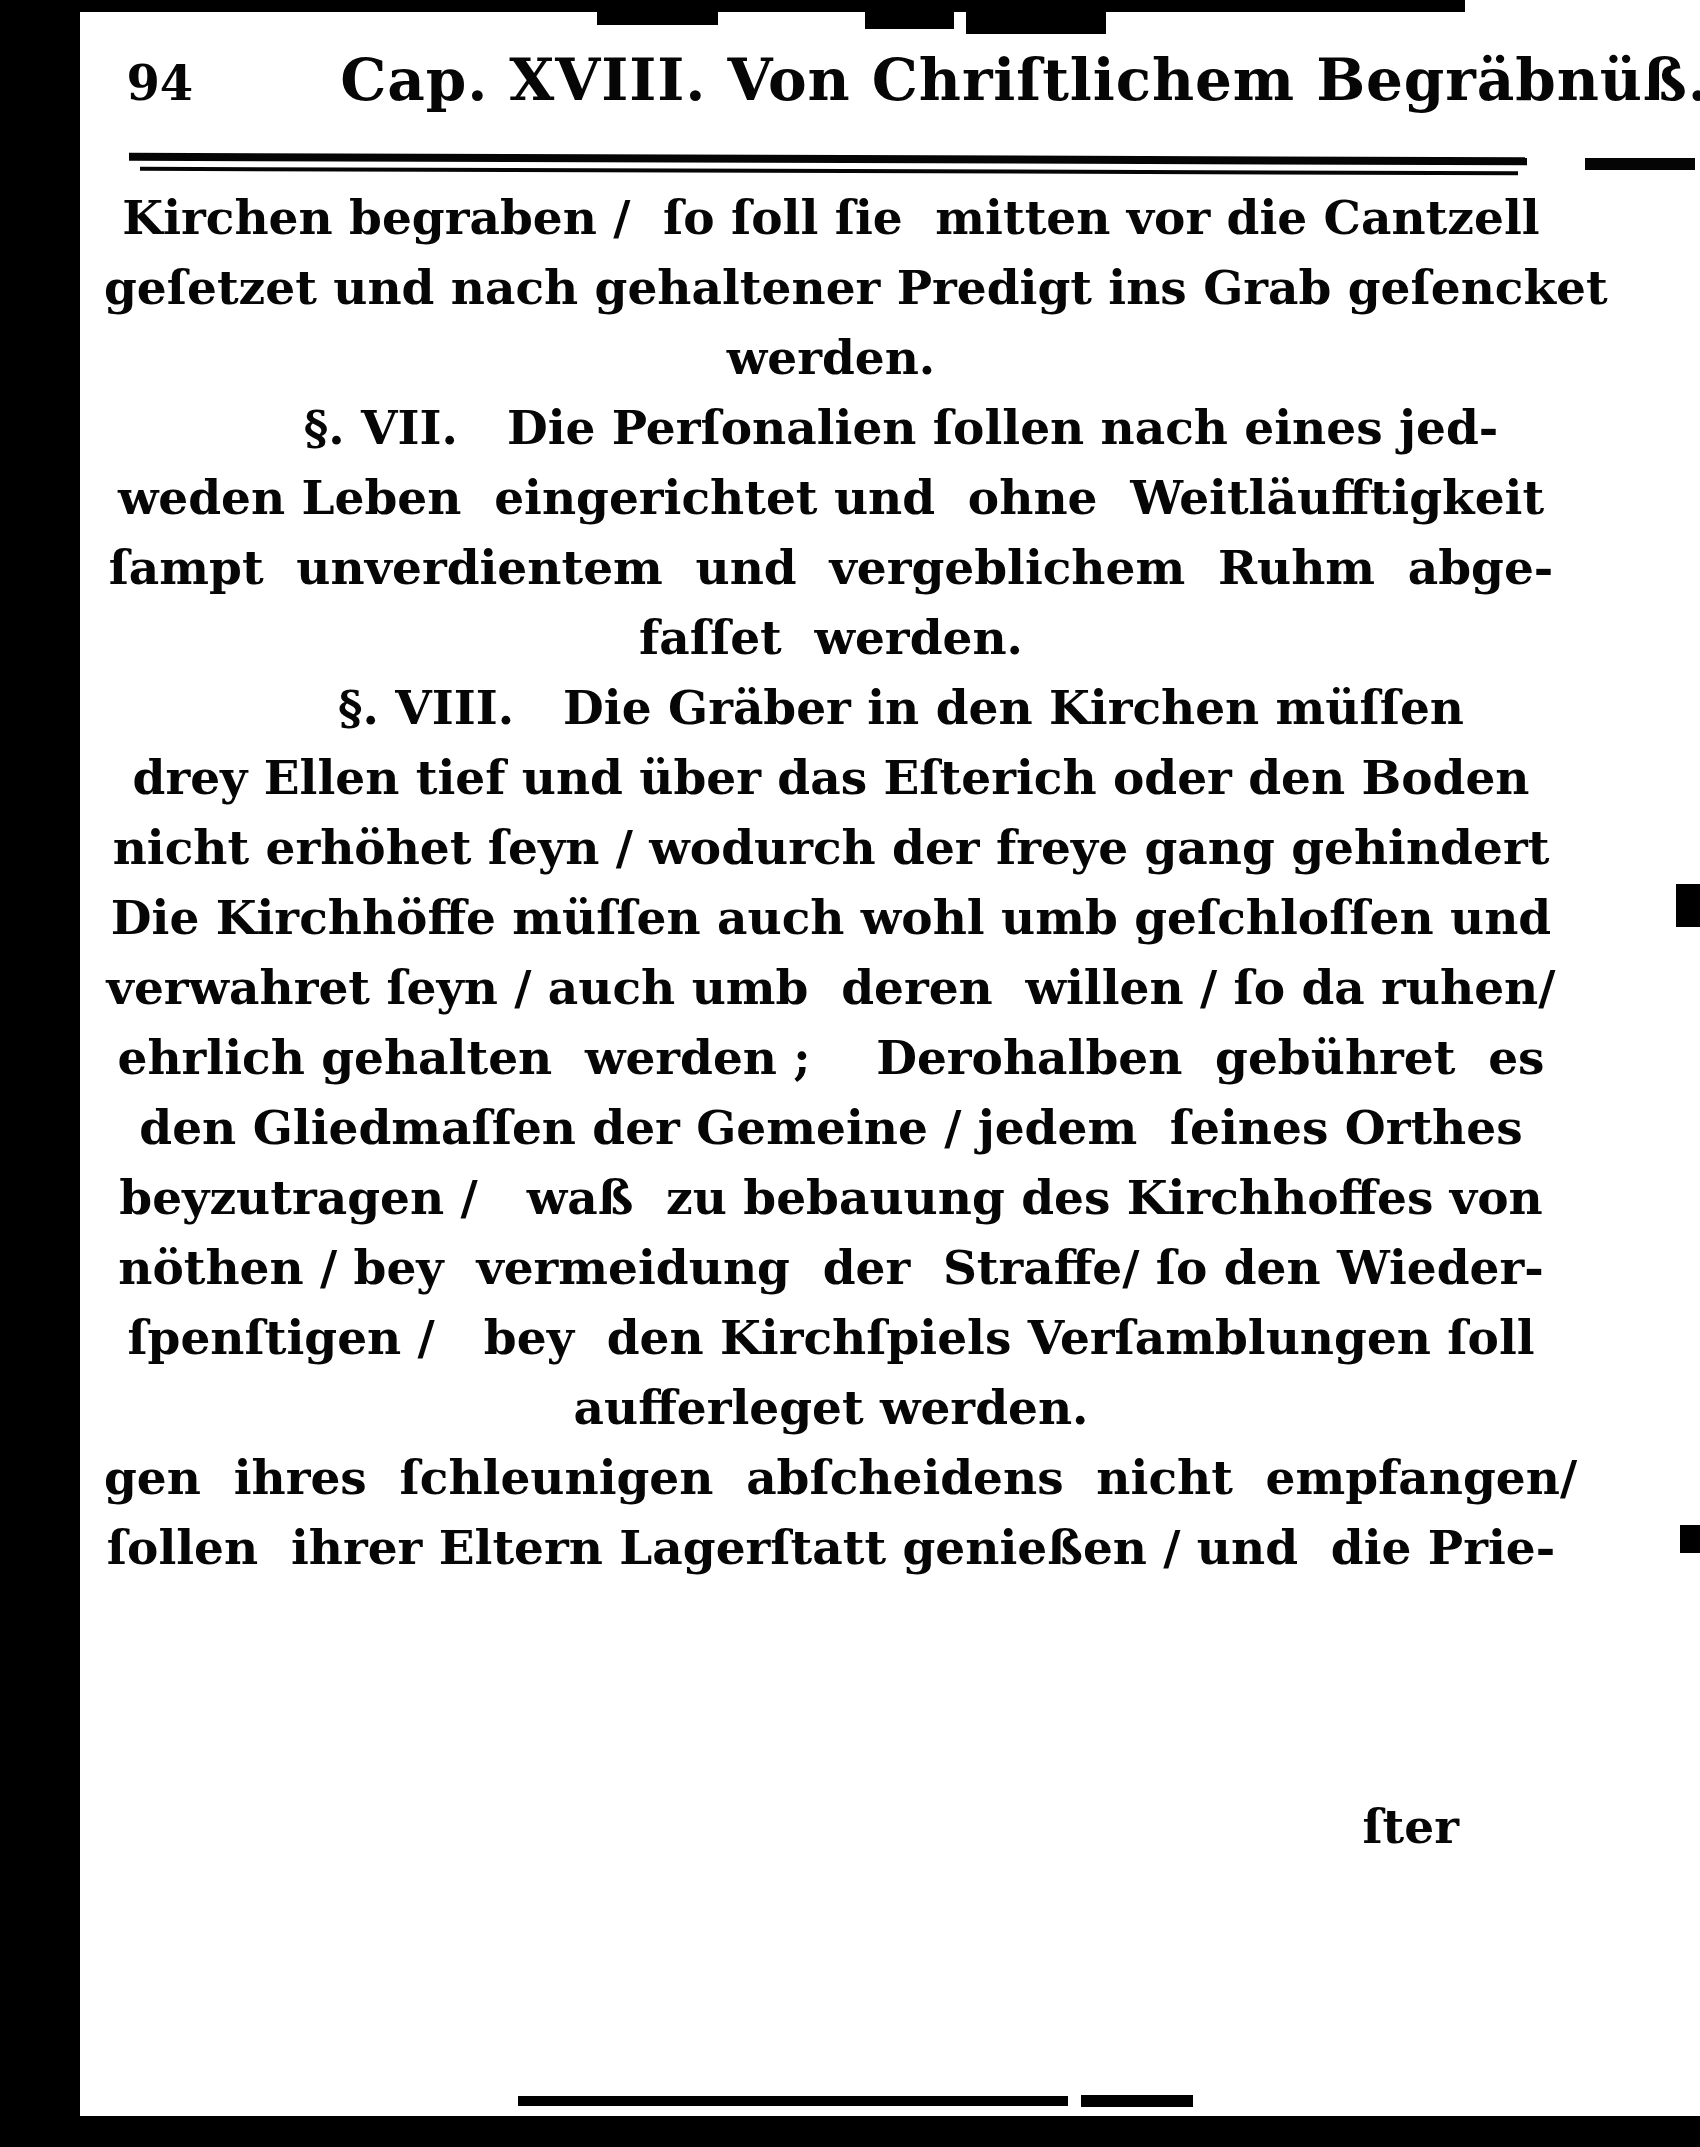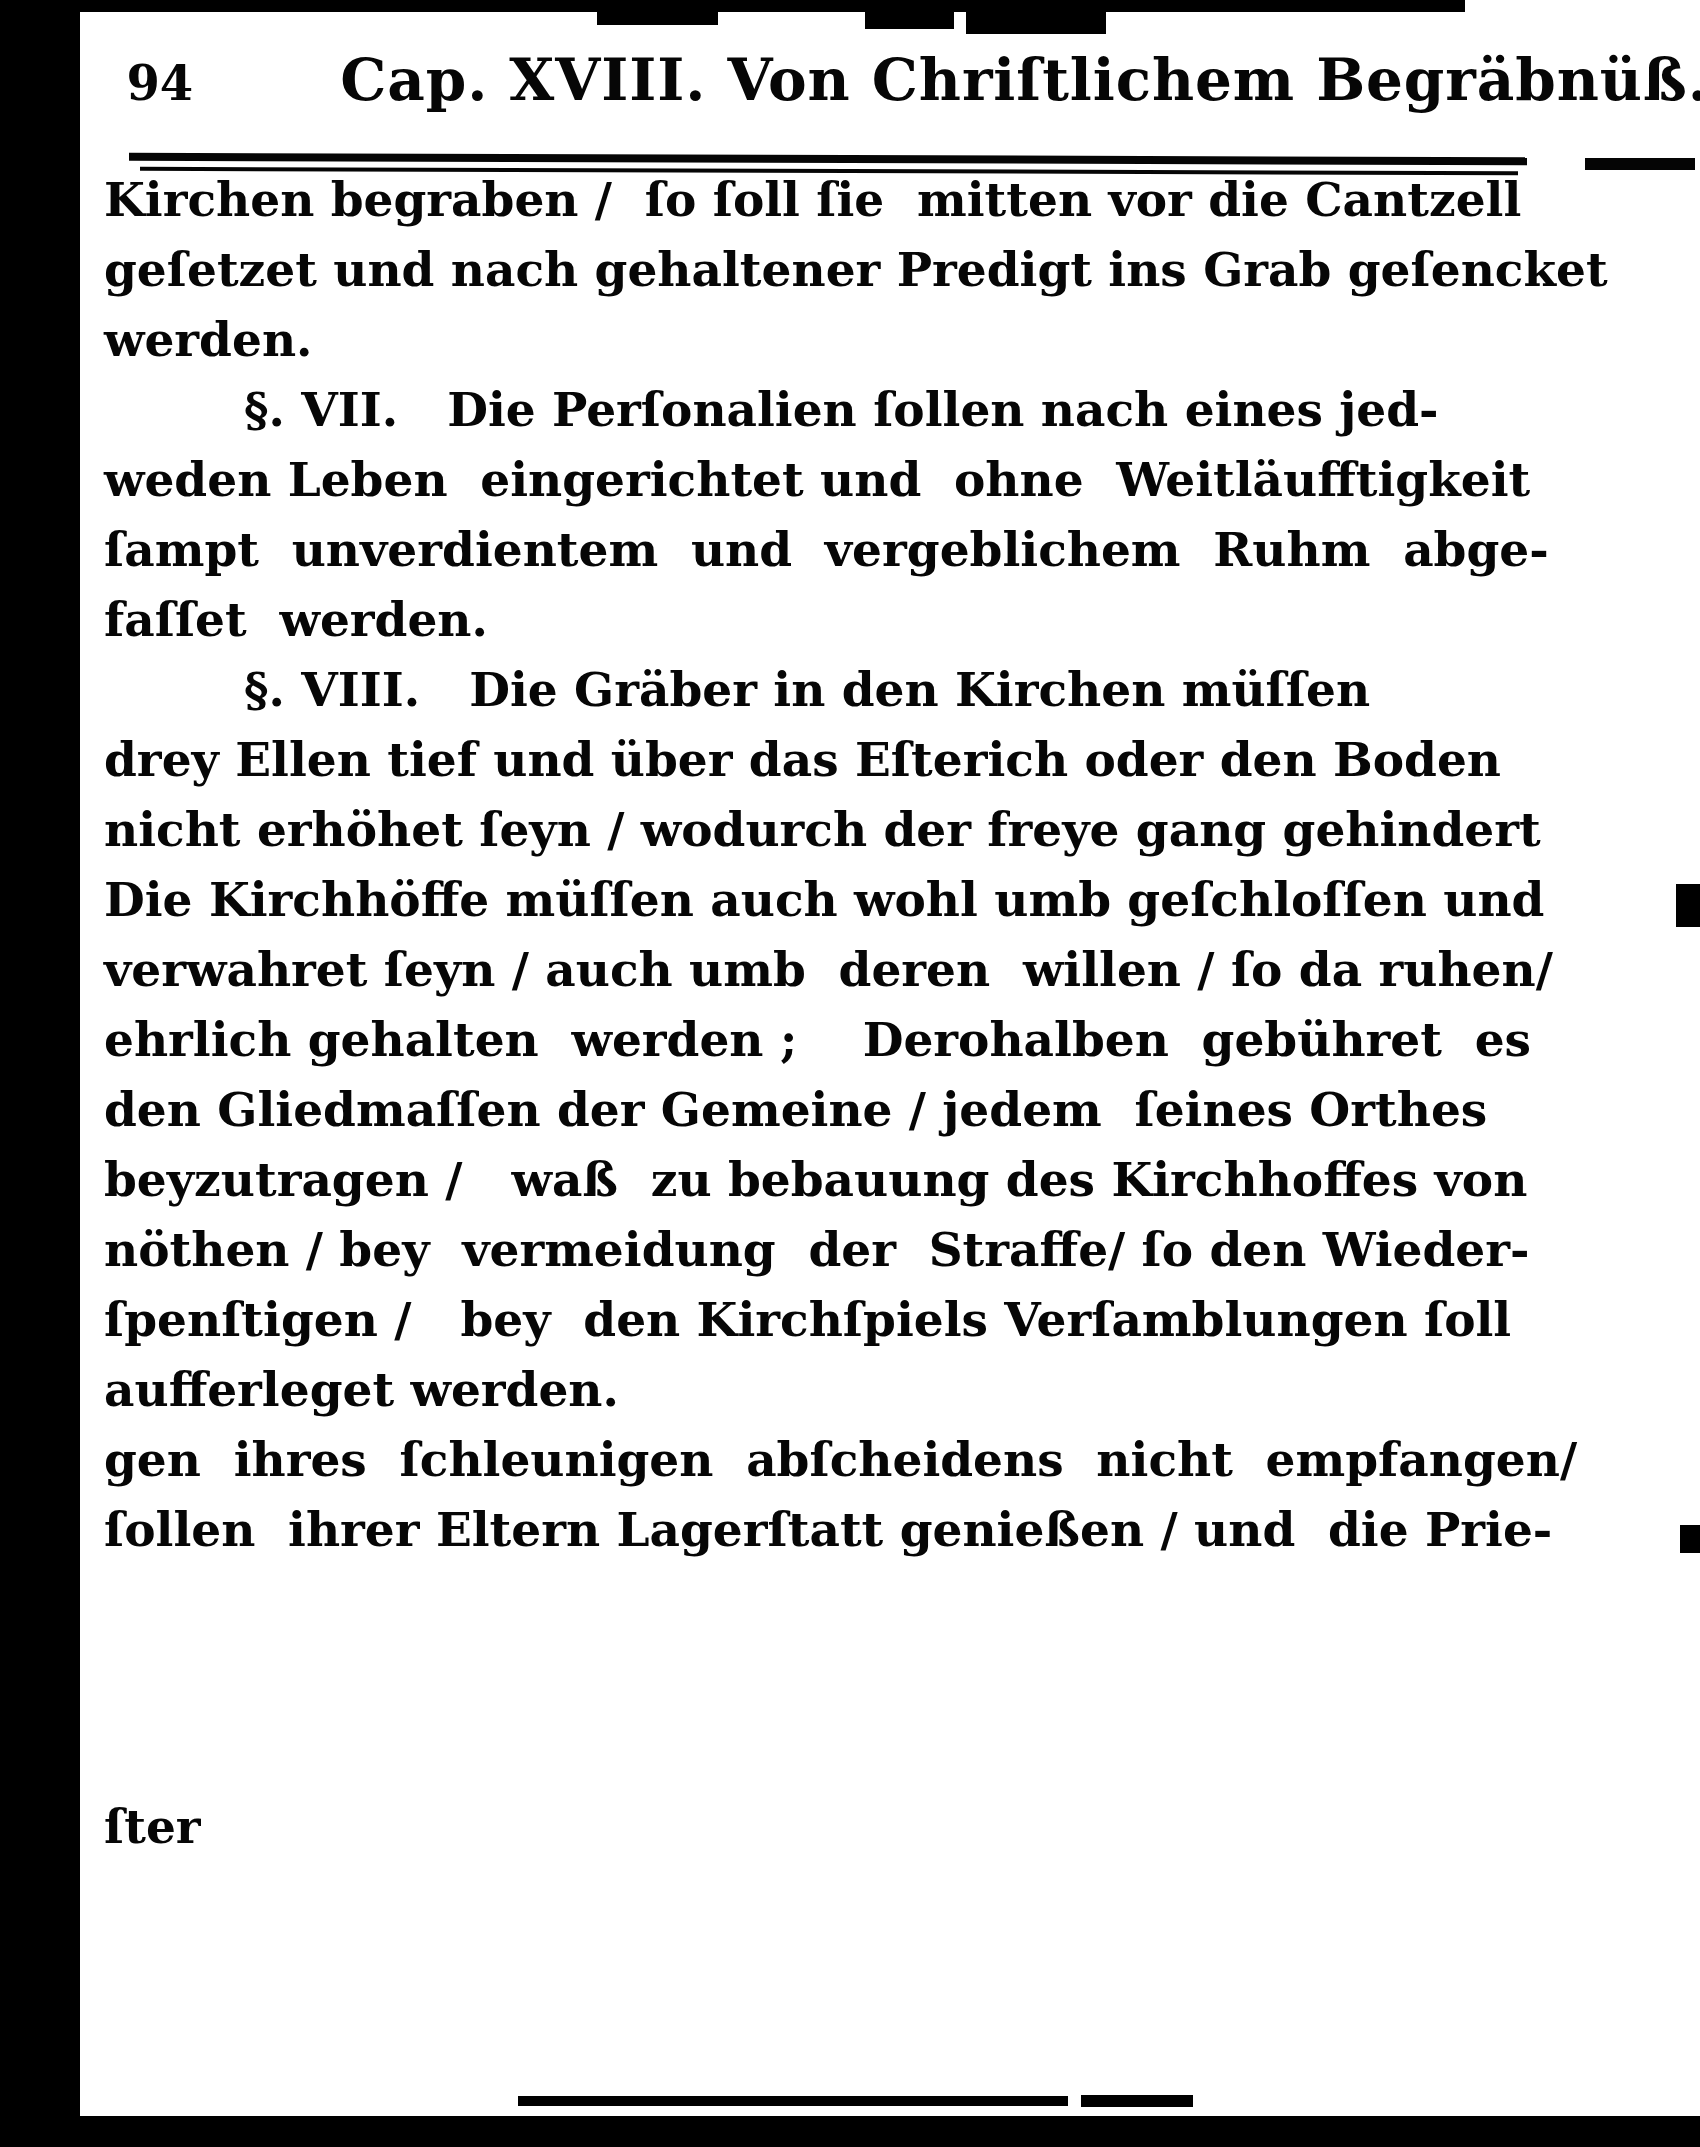--- a/index.html
+++ b/index.html
@@ -58,37 +58,38 @@
     left: 1585px;
     top: 158px;
     width: 110px;
     height: 12px;
     background: #050505;
   }
   
   .body {
     position: absolute;
     left: 104px;
-    top: 165px;
+    top: 183px;
     width: 1454px;
+    text-align: center;
   }
   .line {
     font: 700 47px/70px "DejaVu Serif", serif;
     white-space: pre;
     letter-spacing: 0px;
   }
   .line.indent {
     text-indent: 140px;
   }
   .catchword-row {
     position: absolute;
     left: 104px;
     top: 1792px;
     width: 1355px;
-    text-align: left;
+    text-align: right;
     font: 700 47px/70px "DejaVu Serif", serif;
   }
   
   .artifact {
     position: absolute;
     background: #000000;
   }
   .a-left   { left: 0;      top: 0;      width: 80px;   height: 2148px; }
   .a-top    { left: 80px;   top: 0;      width: 1385px; height: 12px; }
   .a-tb1    { left: 597px;  top: 0;      width: 121px;  height: 25px; }

